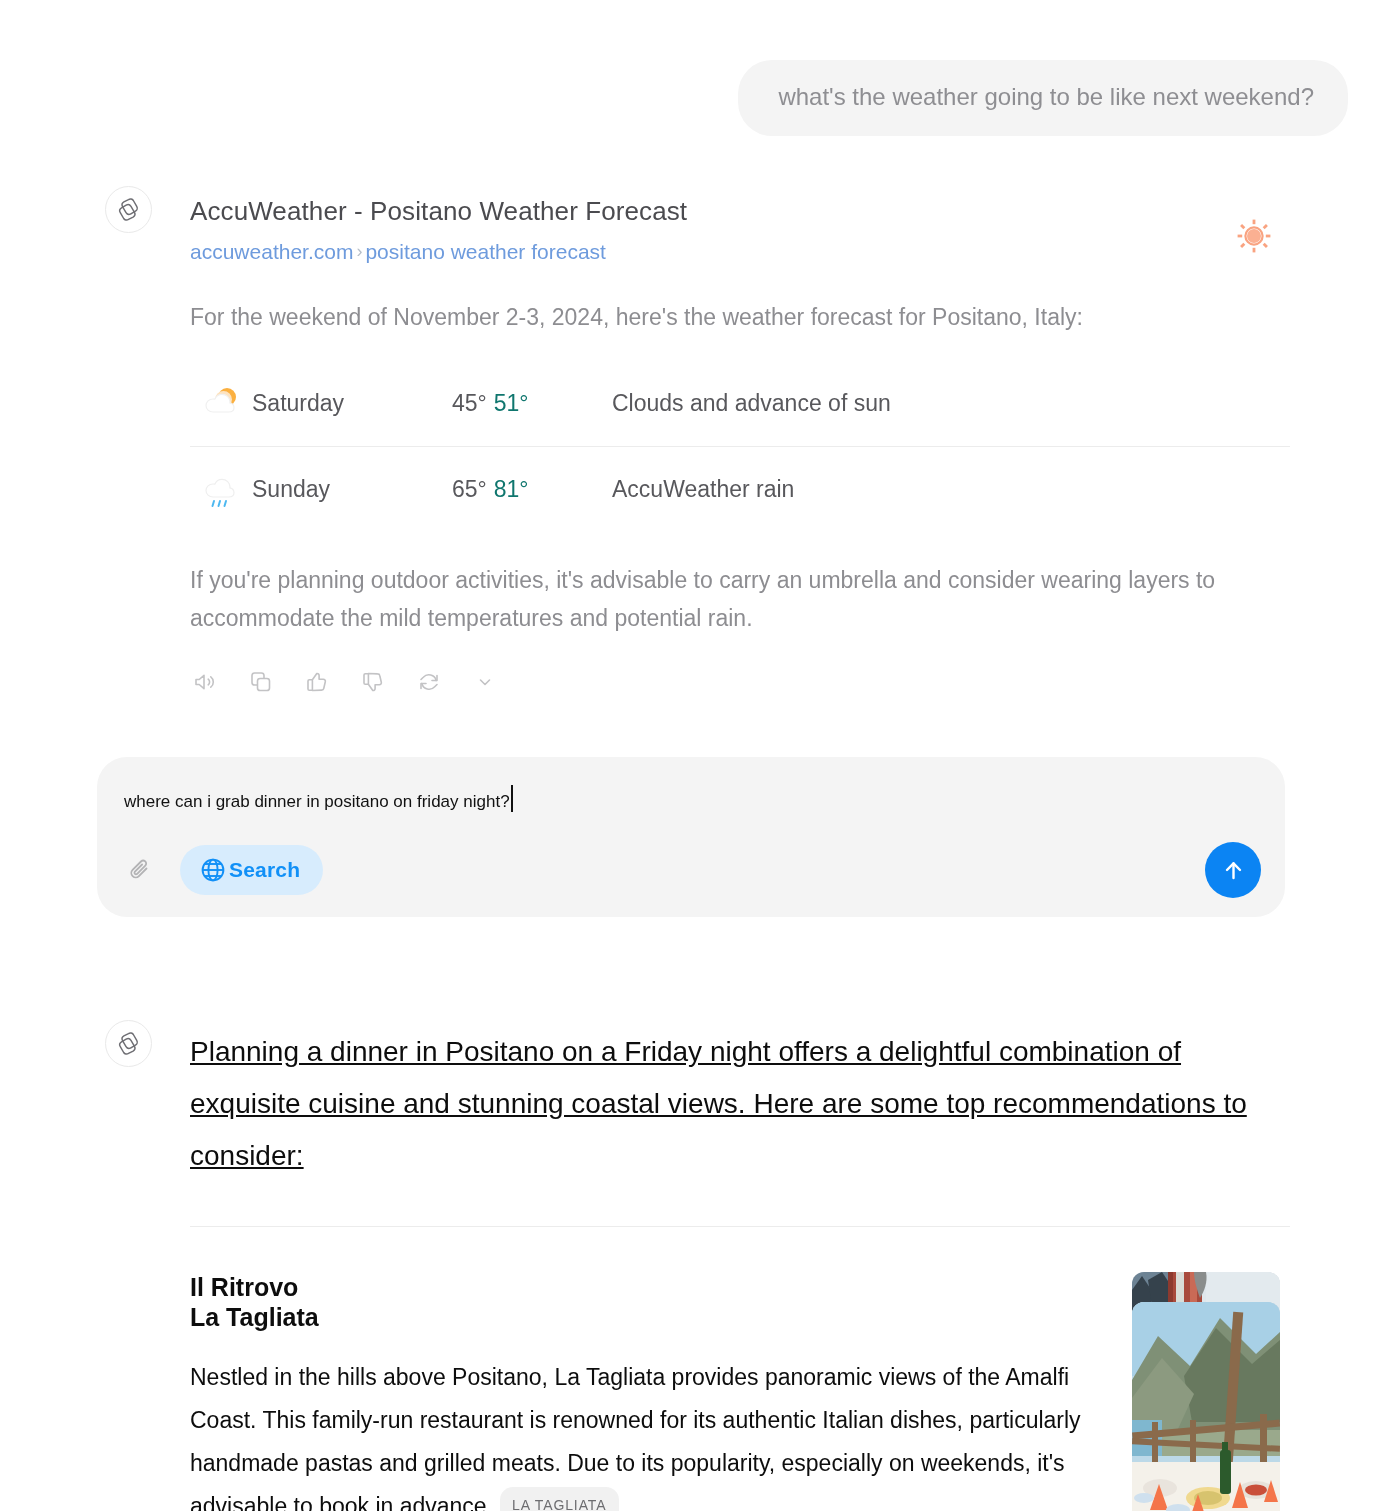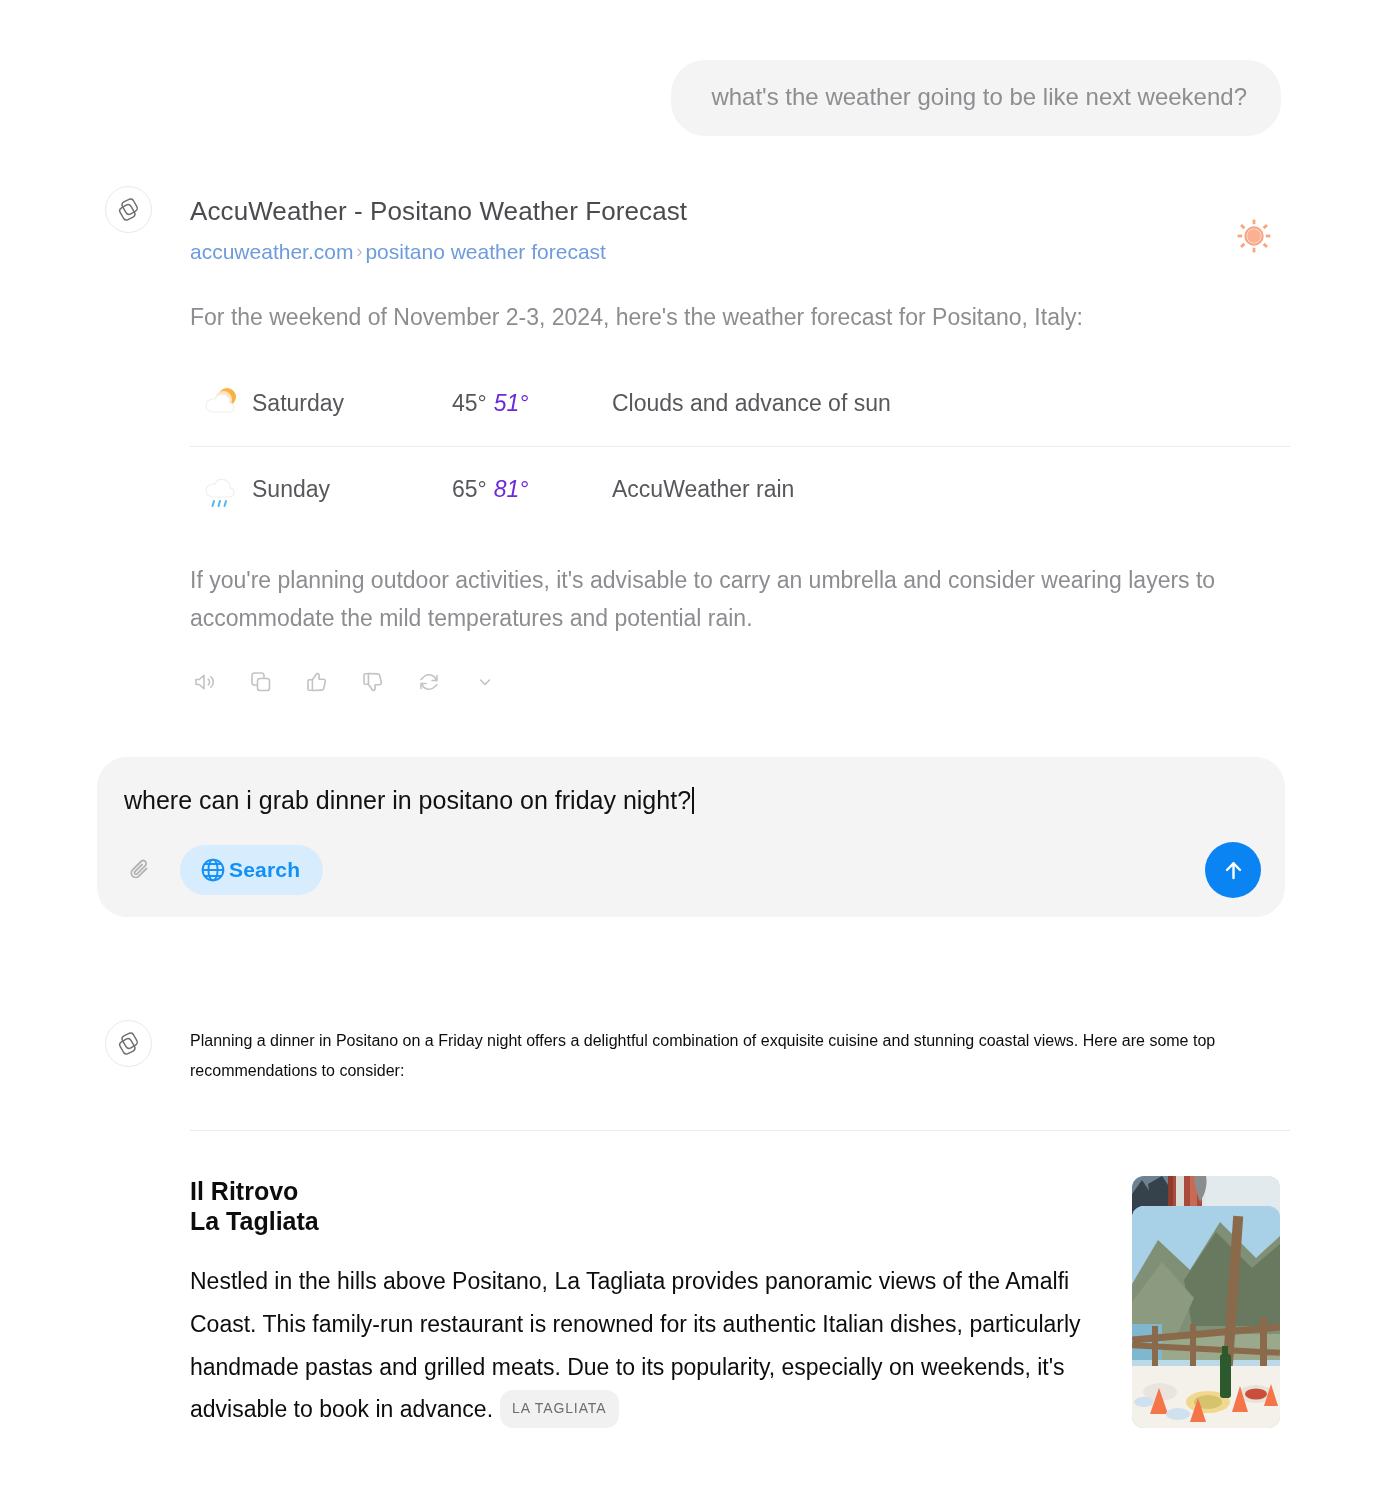--- a/index.html
+++ b/index.html
@@ -20,21 +20,21 @@
   }
 
   
   .user-row {
     position: absolute;
     top: 60px;
     left: 0;
     width: 1400px;
     display: flex;
     justify-content: flex-end;
-    padding-right: 119px;
+    padding-right: 52px;
   }
   .user-bubble {
     background: #f4f4f4;
     border-radius: 34px;
     padding: 22px 34px 24px 40px;
     font-size: 24px;
     color: #8e8e92;
     line-height: 1.25;
     white-space: nowrap;
   }
@@ -118,21 +118,21 @@
     font-size: 23px;
     color: #58585c;
   }
   .f-temps {
     width: 160px;
     flex: 0 0 160px;
     font-size: 23px;
     color: #58585c;
     white-space: nowrap;
   }
-  .f-temps .lo { color: #6d28d9; margin-left: 7px; font-style: italic; }
+  .f-temps .lo { color: #0f766e; margin-left: 7px; }
   .f-desc {
     font-size: 23px;
     color: #58585c;
   }
 
   .w-advice {
     margin-top: 30px;
     font-size: 23px;
     color: #8d8d91;
     line-height: 1.62;
@@ -163,21 +163,21 @@
     left: 97px;
     width: 1188px;
     height: 160px;
     background: #f4f4f4;
     border-radius: 30px;
   }
   .comp-text {
     position: absolute;
     left: 27px;
     top: 28px;
-    font-size: 25px;
+    font-size: 17px;
     color: #111;
     line-height: 1.2;
     white-space: nowrap;
   }
   .caret {
     display: inline-block;
     width: 2px;
     height: 27px;
     background: #111;
     vertical-align: -5px;
@@ -235,25 +235,26 @@
 
   
   .dinner-block {
     position: absolute;
     top: 1020px;
     left: 105px;
     width: 1185px;
   }
   .d-body { margin-left: 85px; }
   .d-intro {
-    font-size: 16px;
+    font-size: 28px;
     color: #0d0d0d;
     line-height: 1.85;
     max-width: 1075px;
     margin-top: 6px;
+    text-decoration: underline;
   }
 
   .rest {
     position: relative;
     margin-top: 42px;
     padding-right: 190px;
     min-height: 60px;
   }
   .rest + .rest { margin-top: 0; }
   .rest.second { border-top: 1px solid #ececec; padding-top: 45px; margin-top: 45px; }

